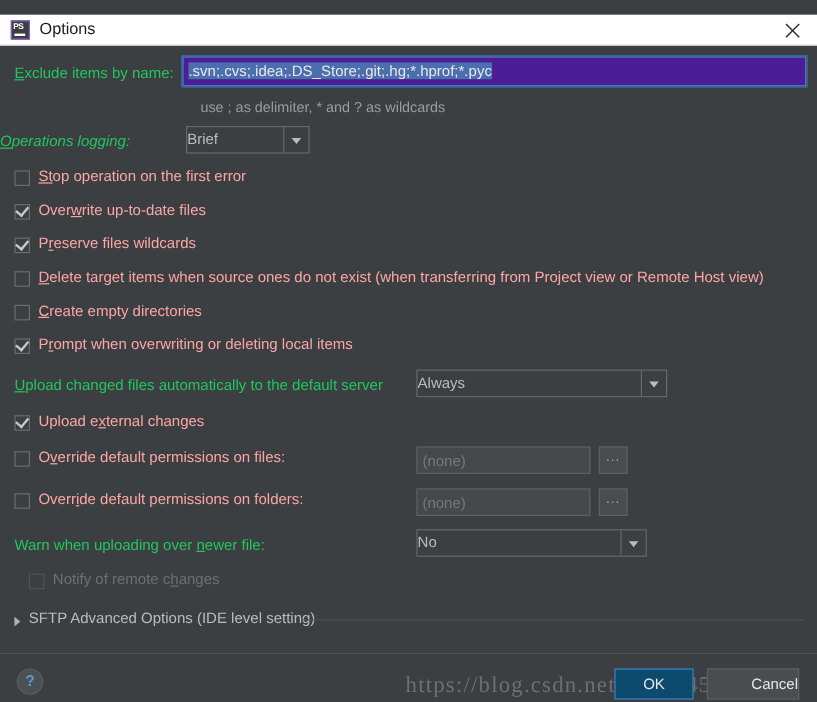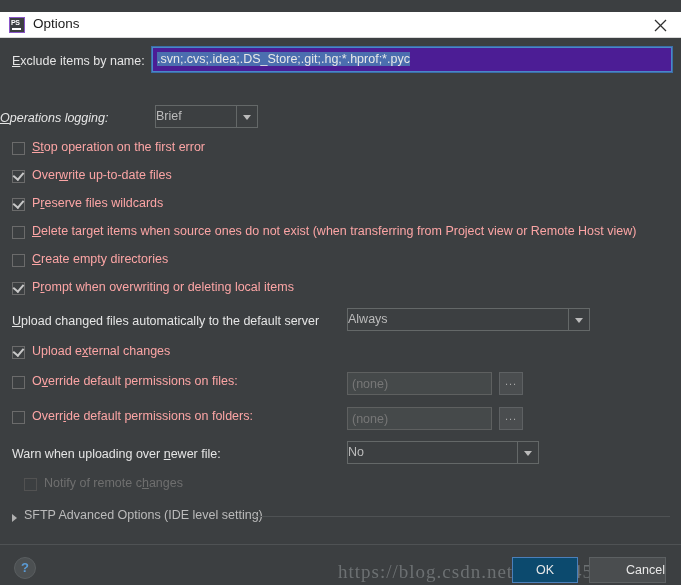--- a/index.html
+++ b/index.html
@@ -66,21 +66,21 @@
     position: absolute;
     right: 0; top: 0;
     width: 42px; height: 25px;
     cursor: default;
   }
   .titlebar-close svg { position:absolute; left:15px; top:7px; }
 
   
   .lbl {
     position: absolute;
-    color: #e5e5e5;
+    color: #22c55e;
     white-space: nowrap;
     font-size: 12.5px;
   }
   .lbl .u { text-decoration: underline; }
   .hint {
     position: absolute;
     color: #9b9b9b;
     font-size: 12px;
     white-space: nowrap;
   }
@@ -273,20 +273,21 @@
       </svg>
     </div>
   </div>
 
   <div class="lbl" style="left:12px; top:42px;">
     <span class="u">E</span><span>xclude items by name:</span>
   </div>
   <div class="tfield focused" style="left:152px; top:35px; width:520px; height:25px;">
     <span class="sel">.svn;.cvs;.idea;.DS_Store;.git;.hg;*.hprof;*.pyc</span>
   </div>
+  <div class="hint" style="left:167px; top:70px;">use ; as delimiter, * and ? as wildcards</div>
 
   <div class="lbl" style="left:0; top:99px;font-style:italic;">
     <span class="u">O</span><span>perations logging:</span>
   </div>
   <div class="combo" style="left:155px; top:93px; width:103px;">
     <span class="ctext">Brief</span>
     <span class="arrowbox">
         <i></i>
       </span>
   </div>
@@ -323,21 +324,21 @@
   <div class="cb-row" style="left:12px; top:270px;">
     <span class="cbox">
         <i class="tick"></i>
       </span>
     <span class="cb-label"><span>P</span><span class="u">r</span><span>ompt when overwriting or deleting local items</span></span>
   </div>
 
   <div class="lbl" style="left:12px; top:302px;">
     <span class="u">U</span><span>pload changed files automatically to the default server</span>
   </div>
-  <div class="combo" style="left:347px; top:296px; width:243px;">
+  <div class="combo" style="left:347px; top:296px; width:209px;">
     <span class="ctext">Always</span>
     <span class="arrowbox">
         <i></i>
       </span>
   </div>
 
   <div class="cb-row" style="left:12px; top:334px;">
     <span class="cbox">
         <i class="tick"></i>
       </span>

